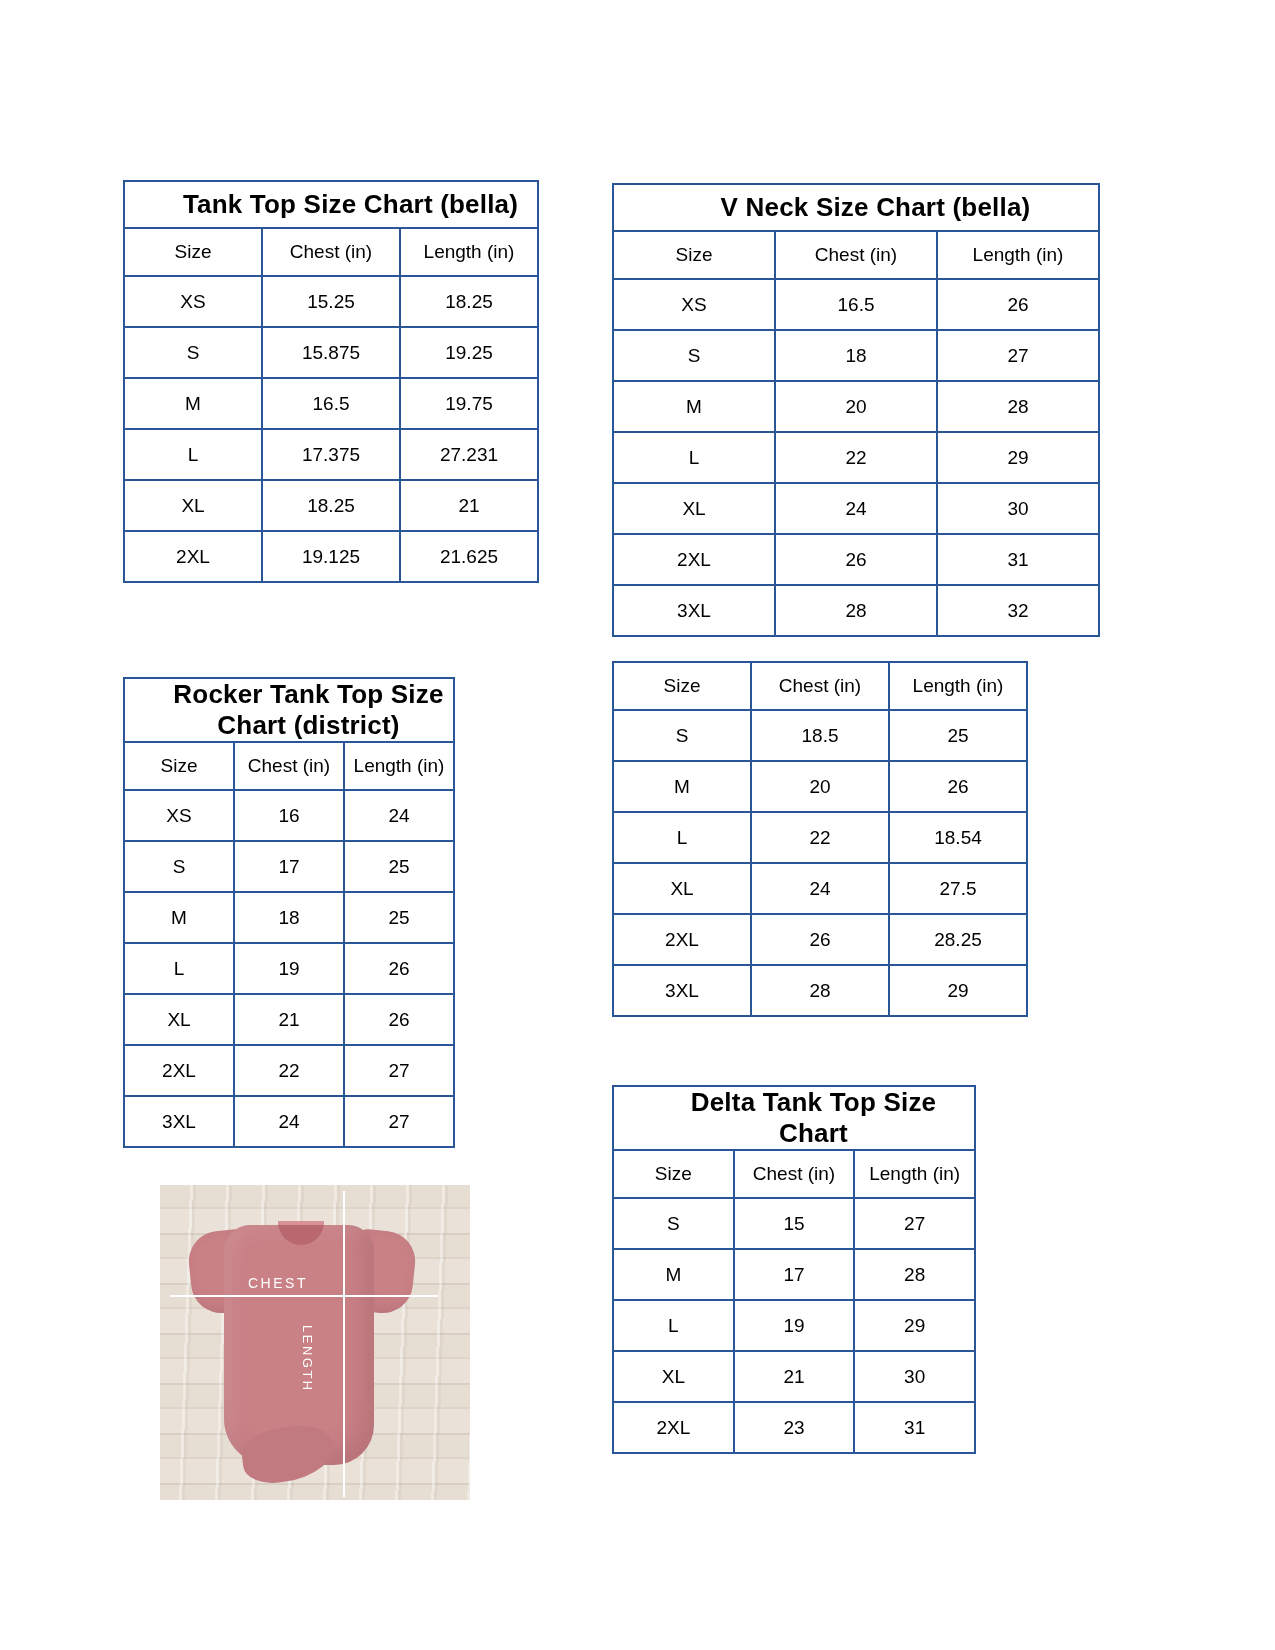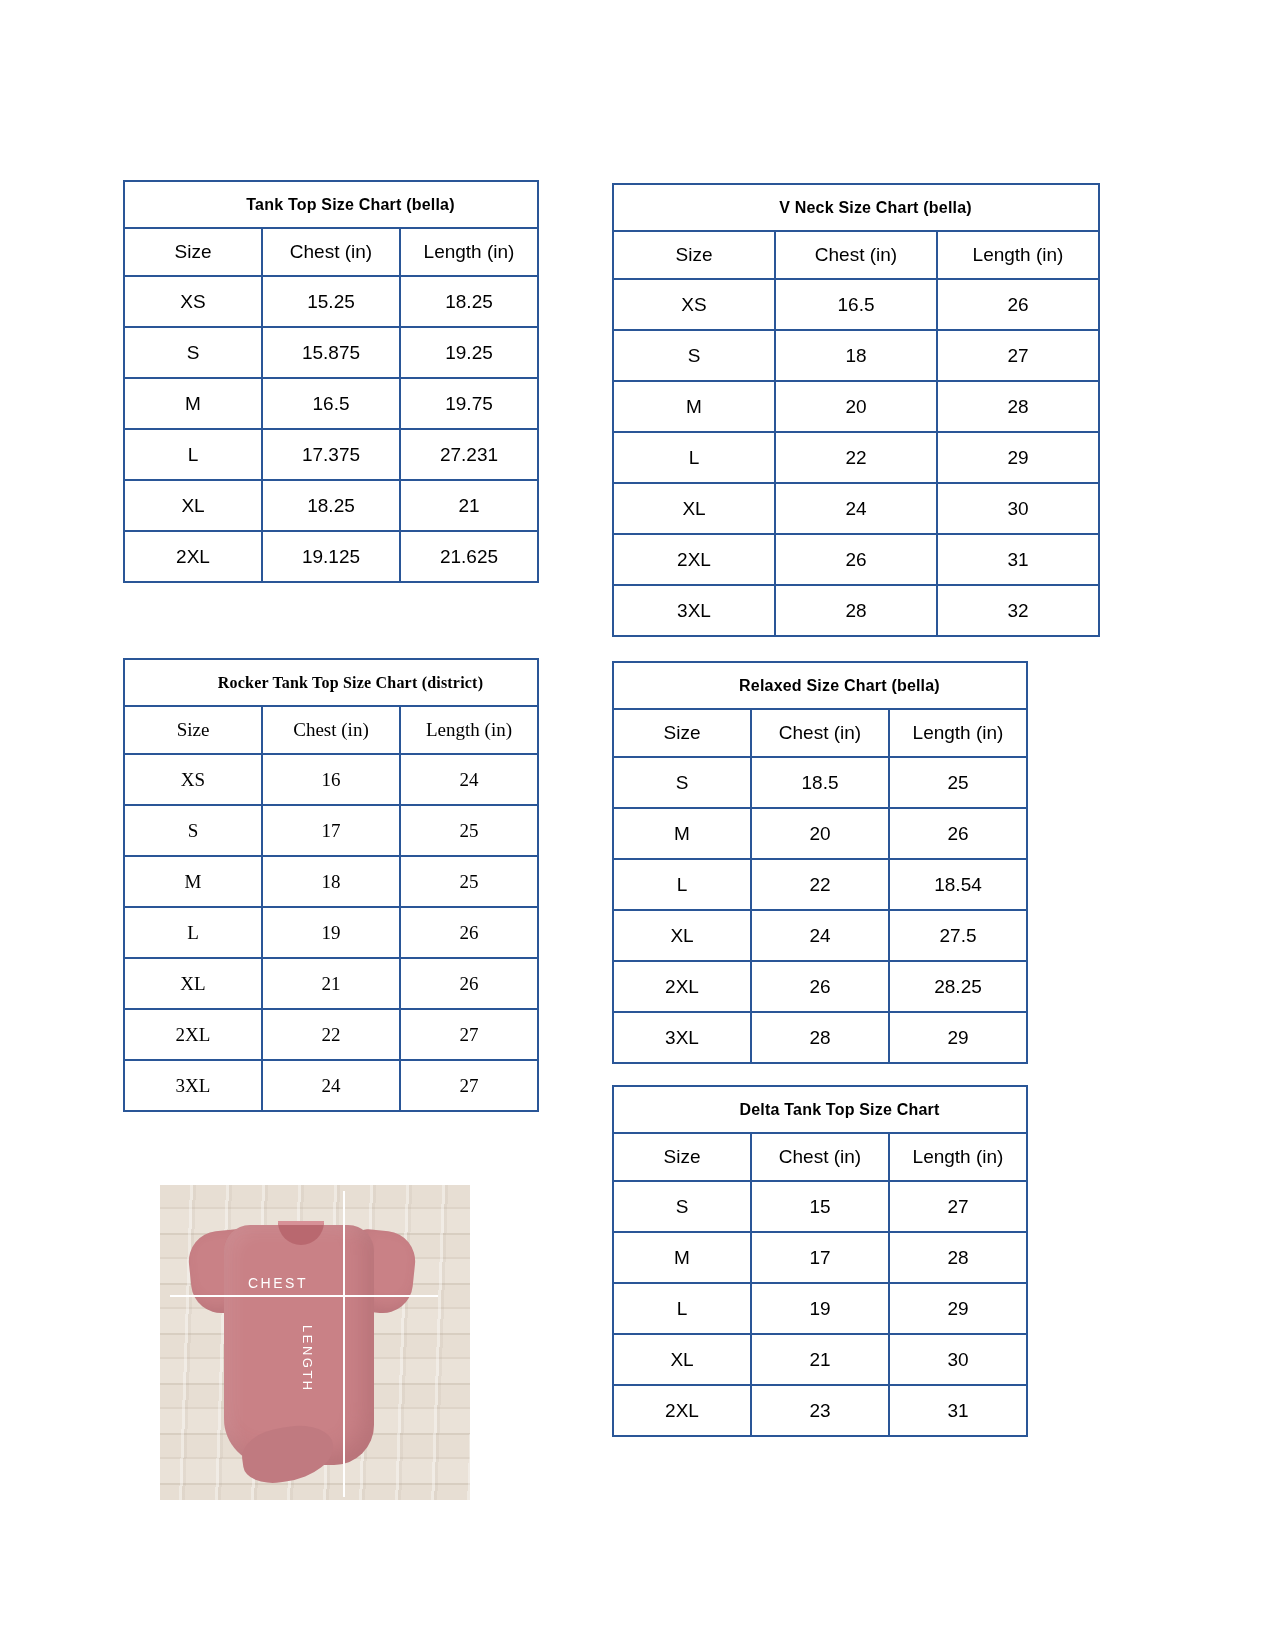--- a/index.html
+++ b/index.html
@@ -34,41 +34,41 @@
     border: 2px solid #2a5697;
     text-align: center;
     vertical-align: middle;
     font-weight: normal;
     font-size: 19px;
     color: #000;
     padding: 0;
   }
   table.size-table .title-cell {
     font-weight: bold;
-    font-size: 16px;
+    font-size: 26px;
     height: 45px;
     letter-spacing: 0.2px;
     padding-left: 39px;
   }
   table.size-table .hdr-cell {
     height: 46px;
     font-size: 19px;
     margin-top: 24px;
   }
   table.size-table .data-cell {
     height: 49px;
     font-size: 19px;
   }
 
   
   #tank-top-chart { left: 123px; top: 180px; width: 416px; }
-  #rocker-chart   { left: 123px; top: 658px; width: 416px; font-family: Liberation Serif, serif; }
+  #rocker-chart   { left: 123px; top: 677px; width: 332px; }
   #vneck-chart    { left: 612px; top: 183px; width: 488px; }
   #relaxed-chart  { left: 612px; top: 661px; width: 416px; }
-  #delta-chart    { left: 612px; top: 1085px; width: 416px; }
+  #delta-chart    { left: 612px; top: 1085px; width: 364px; }
 
   
   #shirt-photo {
     position: absolute;
     left: 160px;
     top: 1185px;
     width: 310px;
     height: 315px;
     overflow: hidden;
     background: #1d4ed8;
@@ -337,23 +337,20 @@
           <td class="data-cell">28</td>
           <td class="data-cell">32</td>
         </tr>
       </tbody>
     </table>
   </div>
 
   <div class="chart-block" id="relaxed-chart">
     <table class="size-table">
       <tbody>
-        <tr>
-          <td class="title-cell" colspan="3">Relaxed Size Chart (bella)</td>
-        </tr>
         <tr>
           <td class="hdr-cell">Size</td>
           <td class="hdr-cell">Chest (in)</td>
           <td class="hdr-cell">Length (in)</td>
         </tr>
         <tr>
           <td class="data-cell">S</td>
           <td class="data-cell">18.5</td>
           <td class="data-cell">25</td>
         </tr>

